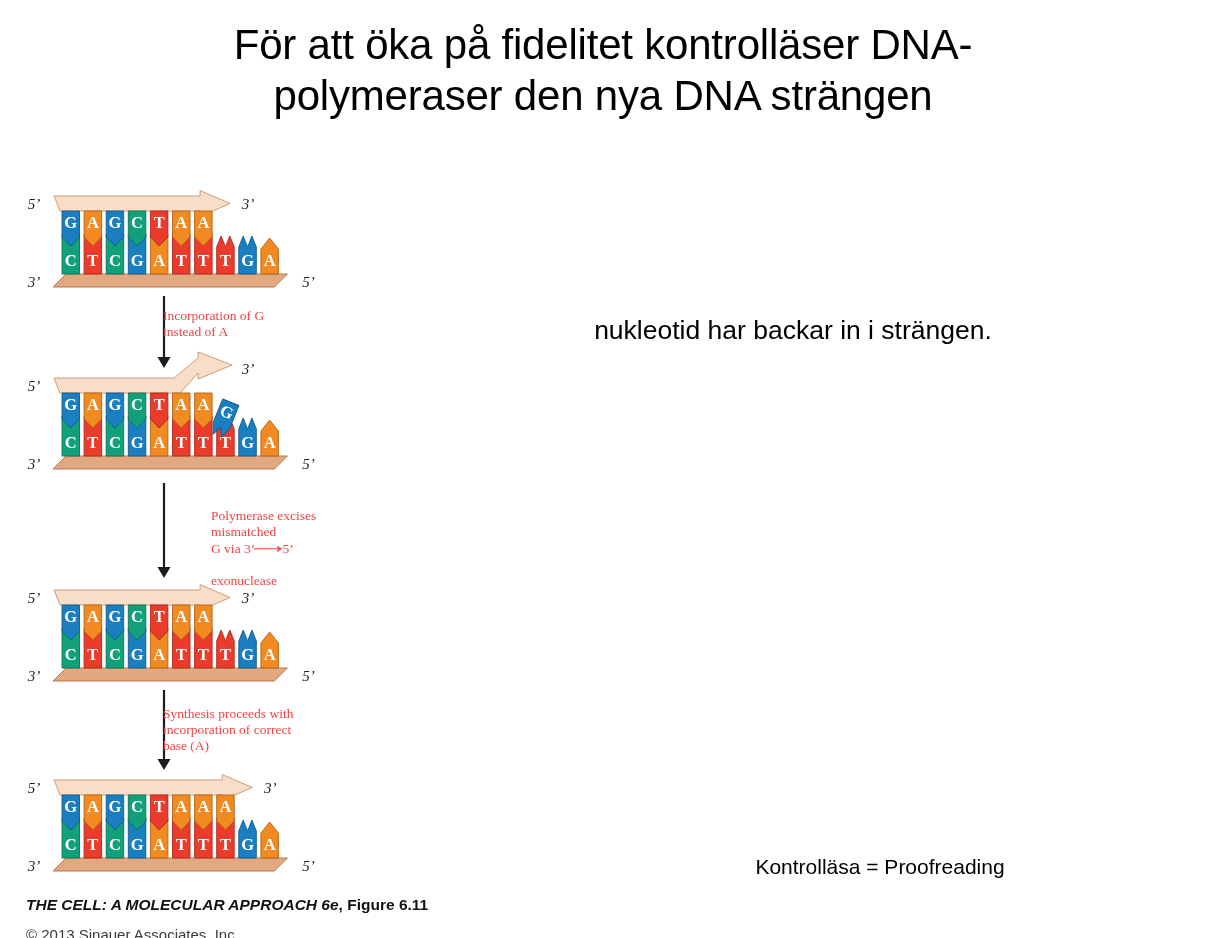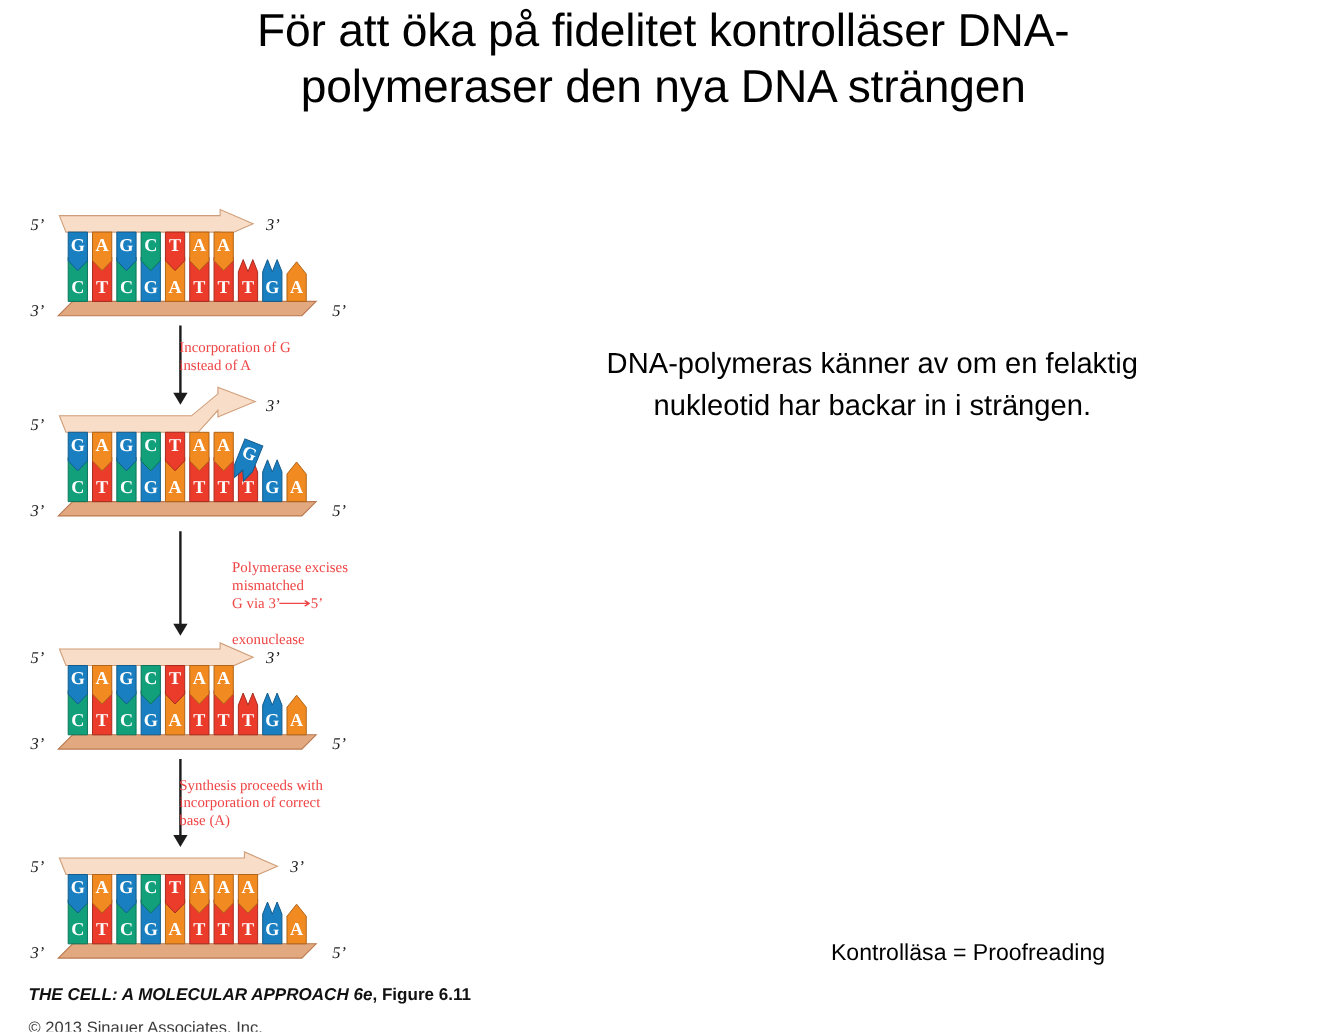--- a/index.html
+++ b/index.html
@@ -13,21 +13,21 @@
     position: relative;
     overflow: hidden;
     font-family: "Liberation Sans", sans-serif;
     color: #000000;
   }
 
   
   #slide-title {
     position: absolute;
     left: 60px;
-    top: 2px;
+    top: 19px;
     width: 1086px;
     text-align: center;
     font-size: 42px;
     line-height: 1.22;
     font-weight: 400;
     color: #000;
     letter-spacing: -0.2px;
   }
   #slide-title .t-line { display: block; }
 
@@ -317,21 +317,20 @@
   </span>
   <span class="exo-line">exonuclease</span>
 </div>
 
 <div class="step-label" id="step-label-3">Synthesis proceeds with
 incorporation of correct
 base (A)</div>
 
 <div id="body-text-block">
   <span class="para">
-    <span class="tline">DNA-polymeras känner av om en felaktig</span>
     <span class="tline">nukleotid har backar in i strängen.</span>
   </span>
 </div>
 
 <div id="proofreading-note">Kontrolläsa = Proofreading</div>
 
 <div id="figure-credit">
   <div class="credit-main"><span class="ital">THE CELL: A MOLECULAR APPROACH 6e</span><span>, Figure 6.11</span></div>
   <div class="credit-sub">© 2013 Sinauer Associates, Inc.</div>
 </div>

